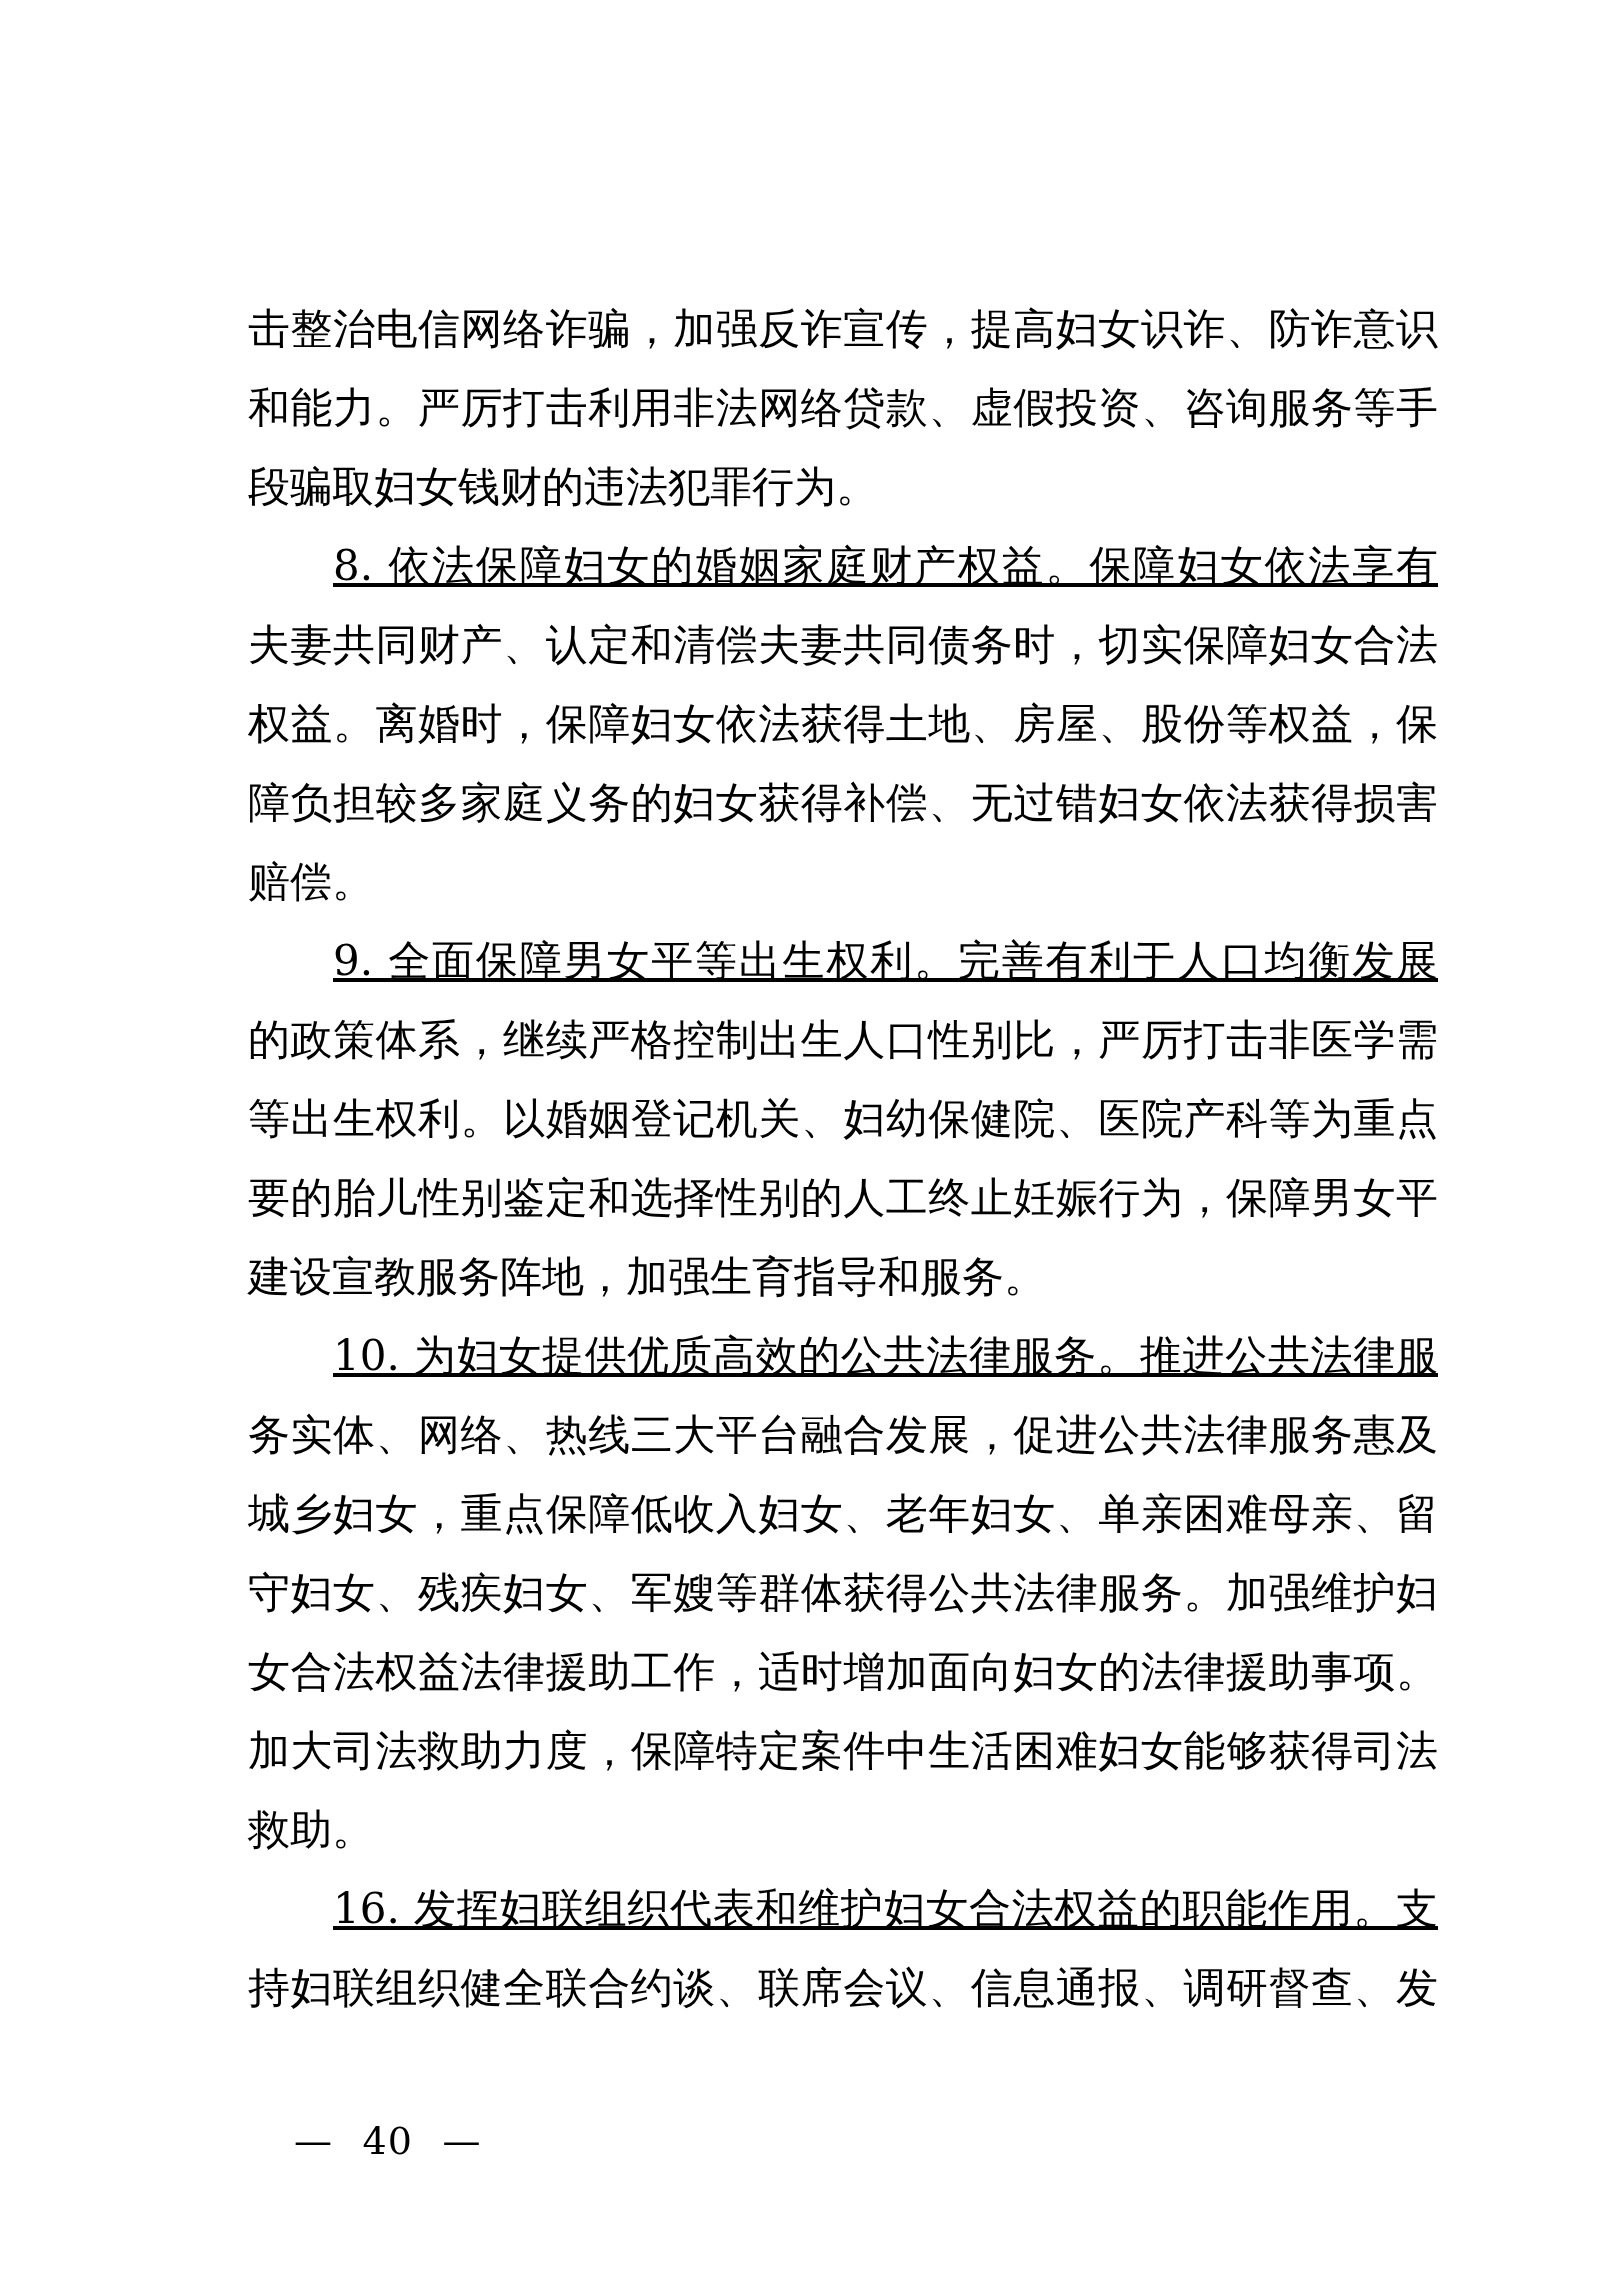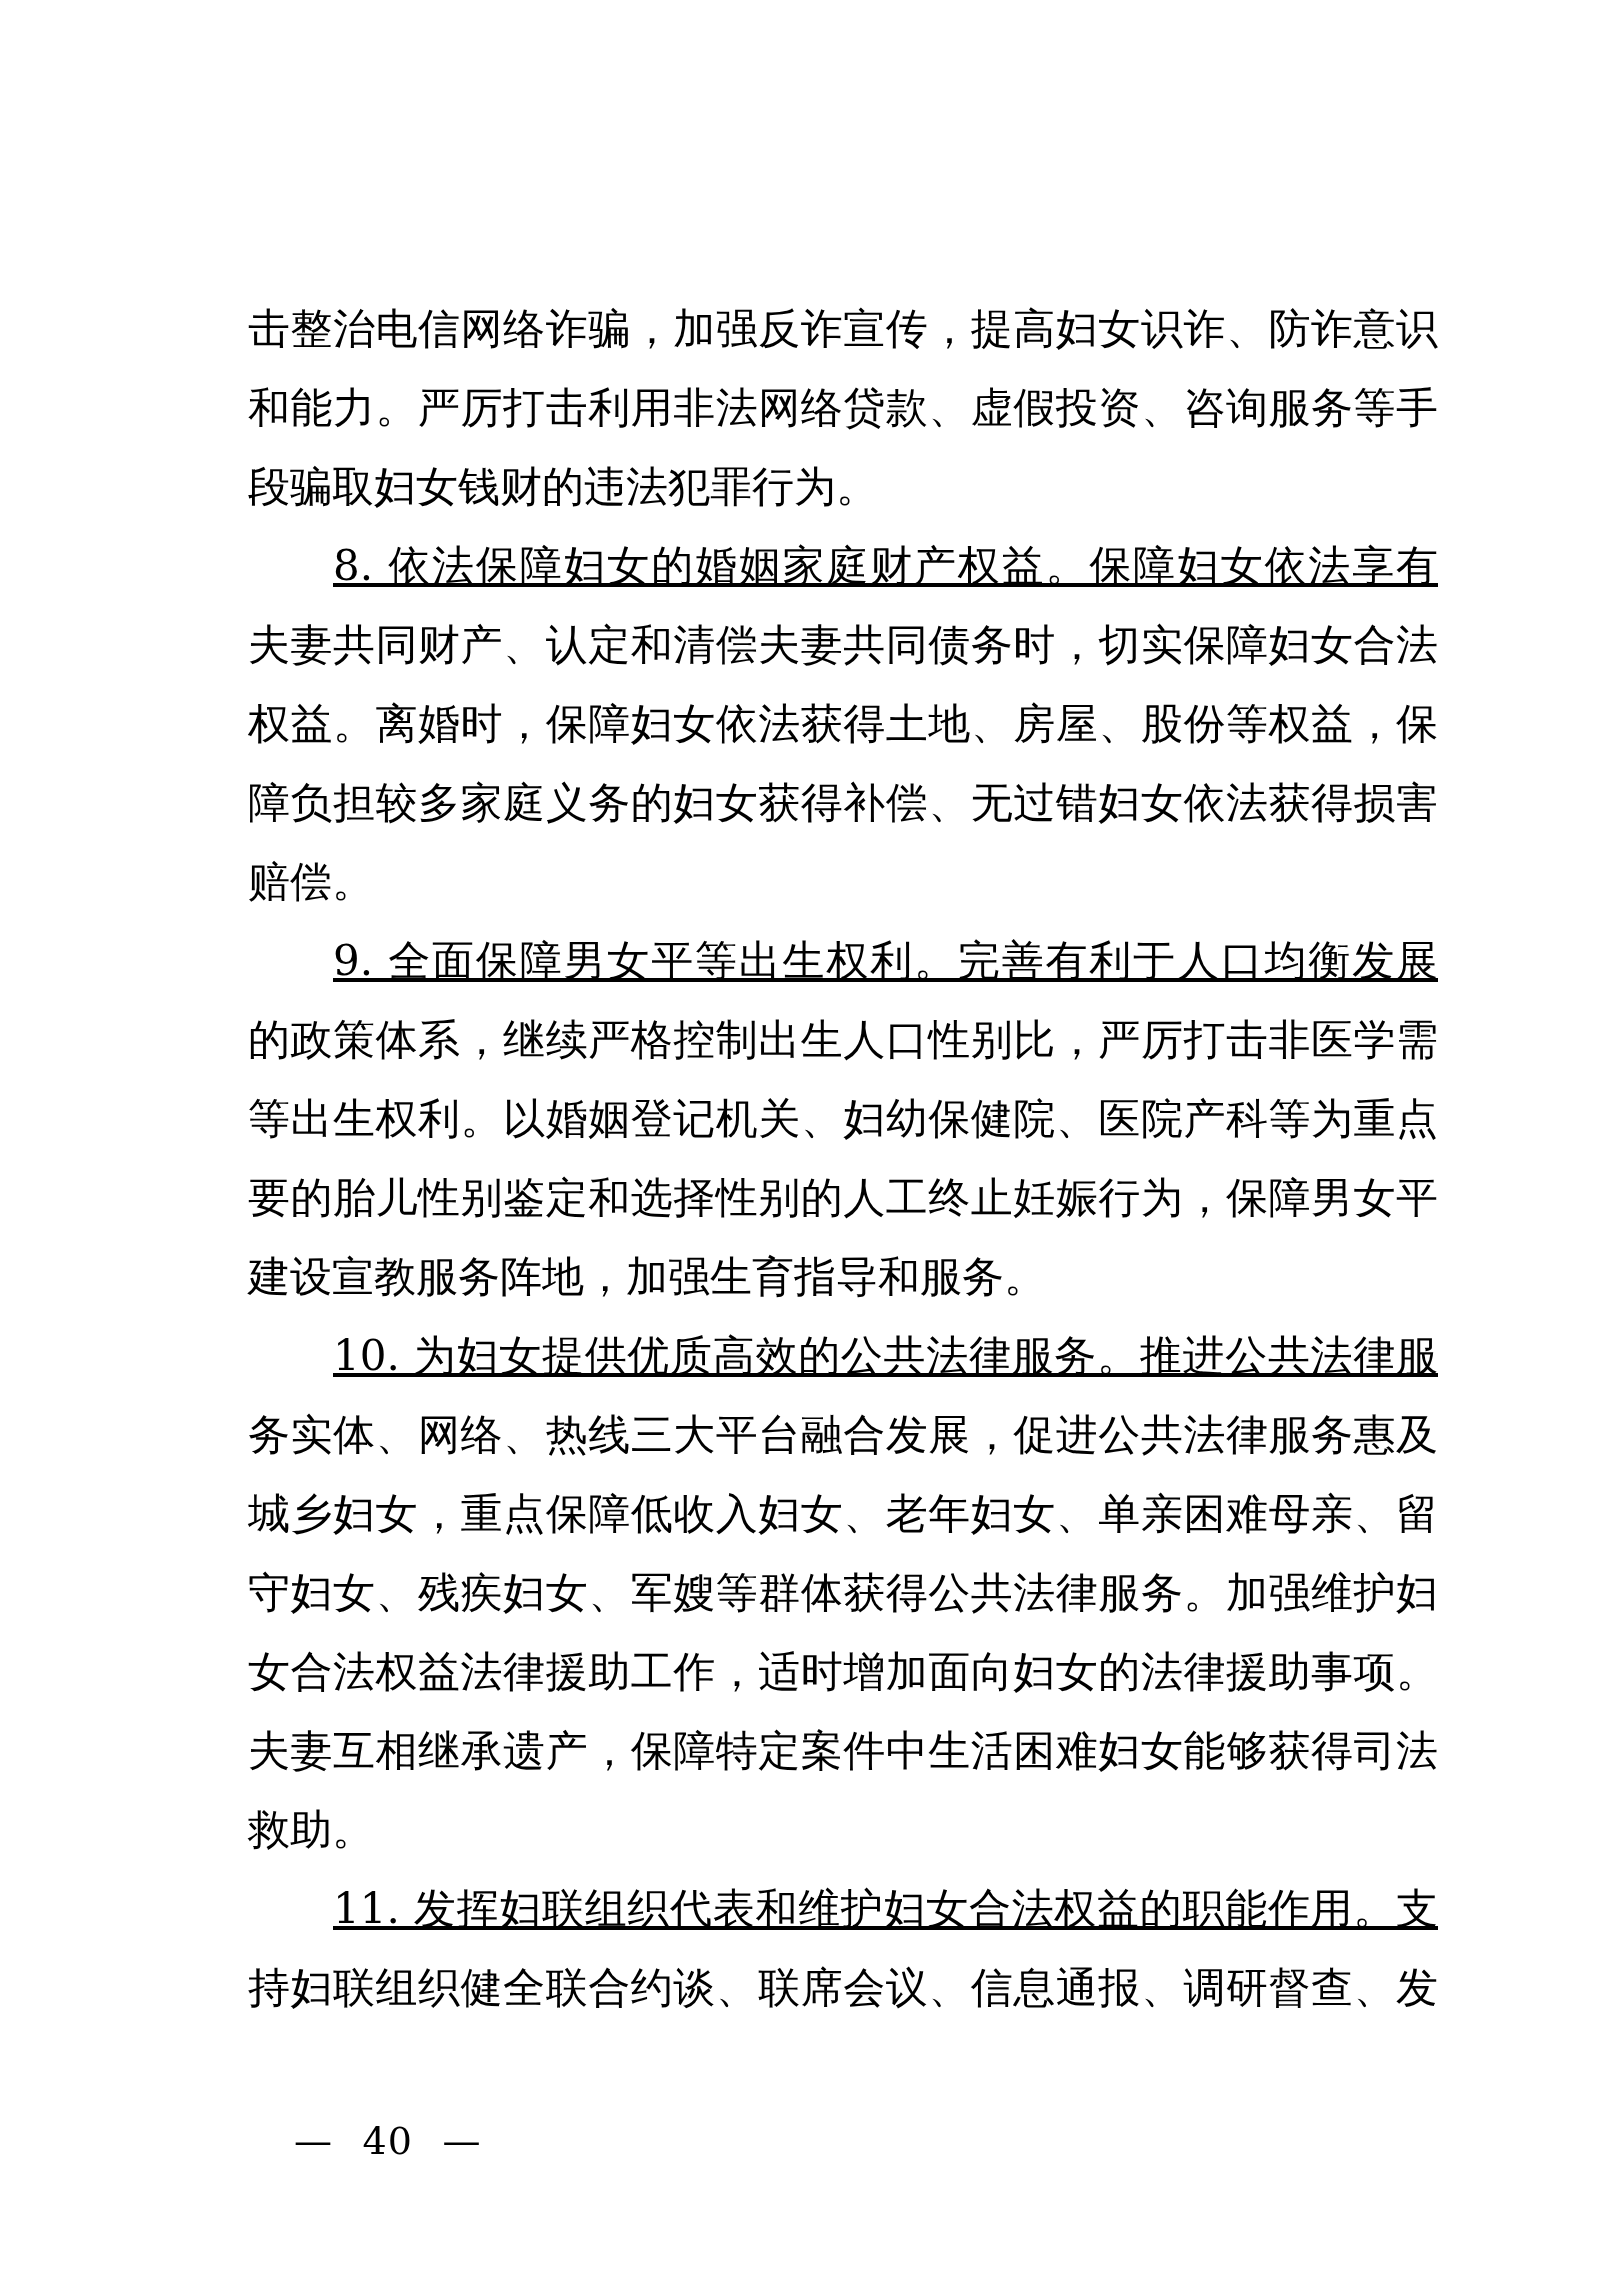--- a/index.html
+++ b/index.html
@@ -72,23 +72,23 @@
     <div class="line fill indent">9. 全面保障男女平等出生权利。完善有利于人口均衡发展</div>
     <div class="line fill">的政策体系，继续严格控制出生人口性别比，严厉打击非医学需</div>
     <div class="line fill">等出生权利。以婚姻登记机关、妇幼保健院、医院产科等为重点</div>
     <div class="line fill">要的胎儿性别鉴定和选择性别的人工终止妊娠行为，保障男女平</div>
     <div class="line">建设宣教服务阵地，加强生育指导和服务。</div>
     <div class="line fill indent">10. 为妇女提供优质高效的公共法律服务。推进公共法律服</div>
     <div class="line fill">务实体、网络、热线三大平台融合发展，促进公共法律服务惠及</div>
     <div class="line fill">城乡妇女，重点保障低收入妇女、老年妇女、单亲困难母亲、留</div>
     <div class="line fill">守妇女、残疾妇女、军嫂等群体获得公共法律服务。加强维护妇</div>
     <div class="line fill">女合法权益法律援助工作，适时增加面向妇女的法律援助事项。</div>
-    <div class="line fill">夫妻互相继承遗产，保障特定案件中生活困难妇女能够获得司法</div>
+    <div class="line fill">加大司法救助力度，保障特定案件中生活困难妇女能够获得司法</div>
     <div class="line">救助。</div>
-    <div class="line fill indent">11. 发挥妇联组织代表和维护妇女合法权益的职能作用。支</div>
+    <div class="line fill indent">16. 发挥妇联组织代表和维护妇女合法权益的职能作用。支</div>
     <div class="line fill">持妇联组织健全联合约谈、联席会议、信息通报、调研督查、发</div>
   </div>
 
   <div class="footer">
     <span>— 40 —</span>
   </div>
 
 </div>
 
 

